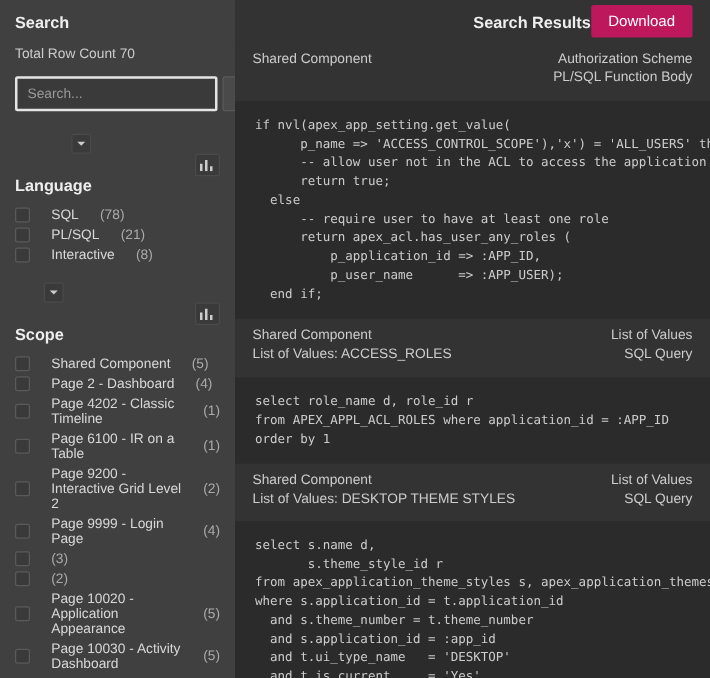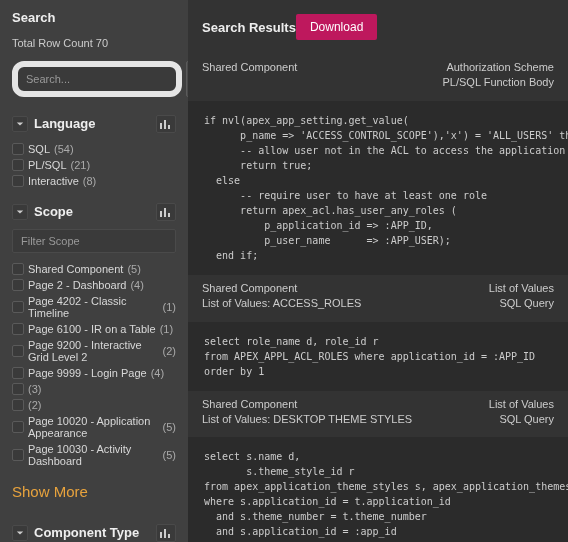--- a/index.html
+++ b/index.html
@@ -31,47 +31,48 @@
   margin-bottom: 12px;
 }
 .search-row {
   display: flex;
   gap: 4px;
   margin-bottom: 18px;
 }
 .search-row input {
   flex: 1;
   background: #3a3a3a;
-  border: 6px solid #e5e5e5;
+  border: 2px solid #e5e5e5;
   color: #ccc;
   padding: 6px 8px;
   font-size: 11px;
-  border-radius: 12px;
+  border-radius: 2px;
 }
 .search-row input::placeholder { color: #999; }
 .go-btn {
   background: #4a4a4a;
   border: 1px solid #5a5a5a;
   color: #ddd;
   padding: 6px 10px;
   font-size: 11px;
   cursor: pointer;
   border-radius: 2px;
 }
 .facet-header {
   display: flex;
   align-items: center;
   justify-content: space-between;
   margin-bottom: 8px;
   margin-top: 6px;
 }
 .facet-header-left {
   display: flex;
-  align-items: flex-start;
-  gap: 6px;
+  align-items: flex-end;
+  gap: 18px;
+  flex-direction: column;
 }
 .collapse-btn {
   width: 16px;
   height: 16px;
   background: #3a3a3a;
   border: 1px solid #4a4a4a;
   border-radius: 2px;
   display: flex;
   align-items: center;
   justify-content: center;
@@ -106,21 +107,21 @@
   margin-bottom: 8px;
 }
 .filter-input::placeholder { color: #999; }
 .facet-list {
   list-style: none;
   margin-bottom: 14px;
 }
 .facet-item {
   display: flex;
   align-items: center;
-  gap: 4px;
+  gap: 17px;
   padding: 2px 0;
   font-size: 11px;
   color: #d8d8d8;
   cursor: pointer;
 }
 .facet-item .chk {
   width: 12px;
   height: 12px;
   background: #3a3a3a;
   border: 1px solid #5a5a5a;
@@ -136,23 +137,23 @@
   margin-bottom: 24px;
   display: block;
 }
 .main {
   flex: 1;
   background: #333;
   overflow-y: auto;
 }
 .main-header {
   display: flex;
-  justify-content: flex-start;
+  justify-content: flex-end;
   align-items: center;
-  padding: 14px 14px;
+  padding: 4px 14px;
   background: #333;
 }
 .main-header h3 {
   font-size: 13px;
   font-weight: 600;
   color: #eee;
 }
 .download-btn {
   background: #be185d;
   color: #fff;
@@ -217,21 +218,21 @@
           <rect x="0" y="4" width="2" height="6"></rect>
           <rect x="4" y="1" width="2" height="9"></rect>
           <rect x="8" y="6" width="2" height="4"></rect>
         </svg>
     </div>
   </div>
   <ul class="facet-list">
     <li class="facet-item">
         <span class="chk"></span>
         <span>SQL</span> 
-        <span class="cnt">(54)</span>
+        <span class="cnt">(78)</span>
       </li>
     <li class="facet-item">
         <span class="chk"></span>
         <span>PL/SQL</span> 
         <span class="cnt">(21)</span>
       </li>
     <li class="facet-item">
         <span class="chk"></span>
         <span>Interactive</span> 
         <span class="cnt">(8)</span>
@@ -249,21 +250,20 @@
       <span class="facet-title">Scope</span>
     </div>
     <div class="chart-btn">
       <svg viewBox="0 0 12 10">
           <rect x="0" y="4" width="2" height="6"></rect>
           <rect x="4" y="1" width="2" height="9"></rect>
           <rect x="8" y="6" width="2" height="4"></rect>
         </svg>
     </div>
   </div>
-  <input class="filter-input" type="text" placeholder="Filter Scope" style="">
   <ul class="facet-list">
     <li class="facet-item">
         <span class="chk"></span>
         <span>Shared Component</span> 
         <span class="cnt">(5)</span>
       </li>
     <li class="facet-item">
         <span class="chk"></span>
         <span>Page 2 - Dashboard</span> 
         <span class="cnt">(4)</span>

